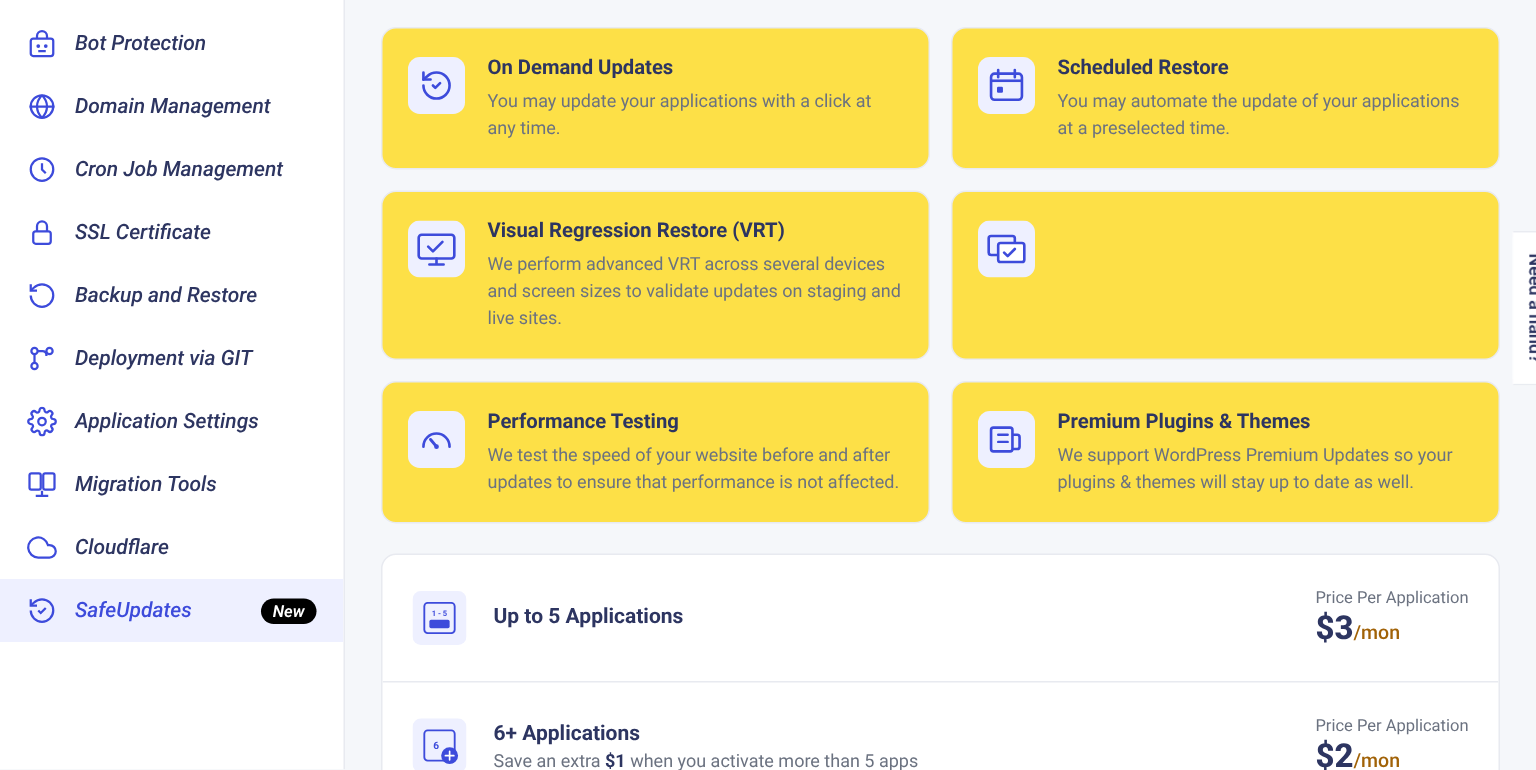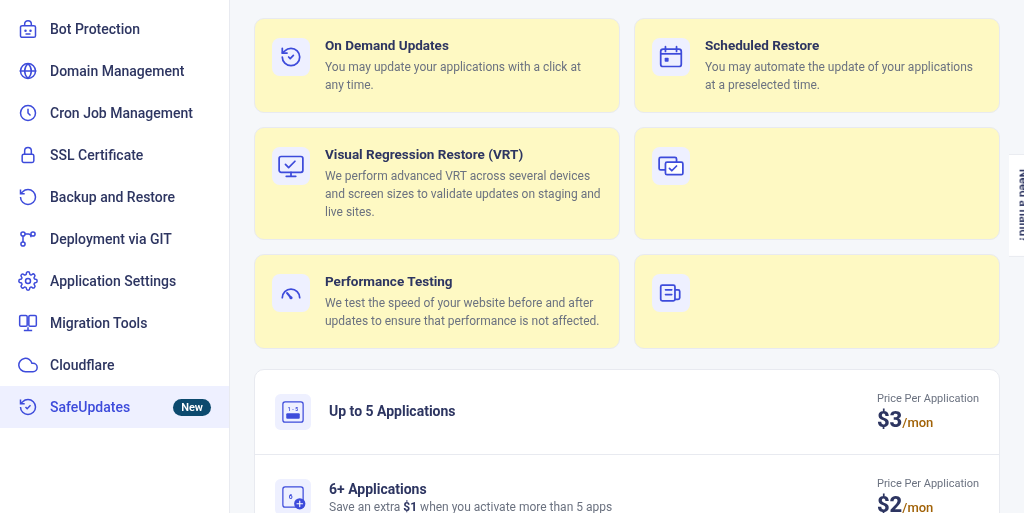--- a/index.html
+++ b/index.html
@@ -24,37 +24,38 @@
       display: flex;
       align-items: center;
       gap: 12px;
       padding: 11px 18px;
       cursor: pointer;
       color: #2d3561;
       font-size: 14px;
       font-weight: 500;
       border-radius: 0;
       transition: background 0.15s;
+      font-style: italic;
     }
     .sidebar-item.active {
       background: #eef0ff;
       color: #3d4bdb;
     }
     .sidebar-item .icon {
       width: 20px;
       height: 20px;
       display: flex;
       align-items: center;
       justify-content: center;
       flex-shrink: 0;
       color: #3d4bdb;
     }
     .sidebar-item .badge {
       margin-left: auto;
-      background: #0c4a6e;
+      background: #000000;
       color: #fff;
       font-size: 11px;
       font-weight: 600;
       padding: 2px 8px;
       border-radius: 10px;
     }
 
     
     .main {
       flex: 1;
@@ -66,21 +67,21 @@
 
     
     .cards-grid {
       display: grid;
       grid-template-columns: 1fr 1fr;
       gap: 14px;
       margin-bottom: 20px;
     }
 
     .card {
-      background: #fef9c3;
+      background: #fde047;
       border: 1.5px solid #e8eaf0;
       border-radius: 10px;
       padding: 18px 18px 18px 16px;
       display: flex;
       align-items: flex-start;
       gap: 14px;
     }
     .card-icon {
       width: 40px;
       height: 40px;
@@ -371,20 +372,24 @@
 
     <div class="card">
       <div class="card-icon">
         <svg width="38" height="38" viewBox="0 0 48 48" fill="none">
           <rect width="48" height="48" rx="10" fill="#eef0ff"></rect>
           <rect x="11" y="14" width="18" height="20" rx="2" stroke="#3d4bdb" stroke-width="2.2"></rect>
           <path d="M29 20h4a2 2 0 0 1 2 2v8a2 2 0 0 1-2 2h-4" stroke="#3d4bdb" stroke-width="2.2"></path>
           <path d="M17 20h8M17 26h8" stroke="#3d4bdb" stroke-width="2" stroke-linecap="round"></path>
         </svg>
       </div>
+      <div class="card-content">
+        <div class="card-title">Premium Plugins &amp; Themes</div>
+        <div class="card-desc">We support WordPress Premium Updates so your plugins &amp; themes will stay up to date as well.</div>
+      </div>
     </div>
 
   </div>
 
   <div class="pricing-section">
 
     <div class="pricing-row">
       <div class="pricing-icon">
         <svg width="52" height="52" viewBox="0 0 64 64" fill="none">
           <rect width="64" height="64" rx="10" fill="#eef0ff"></rect>

